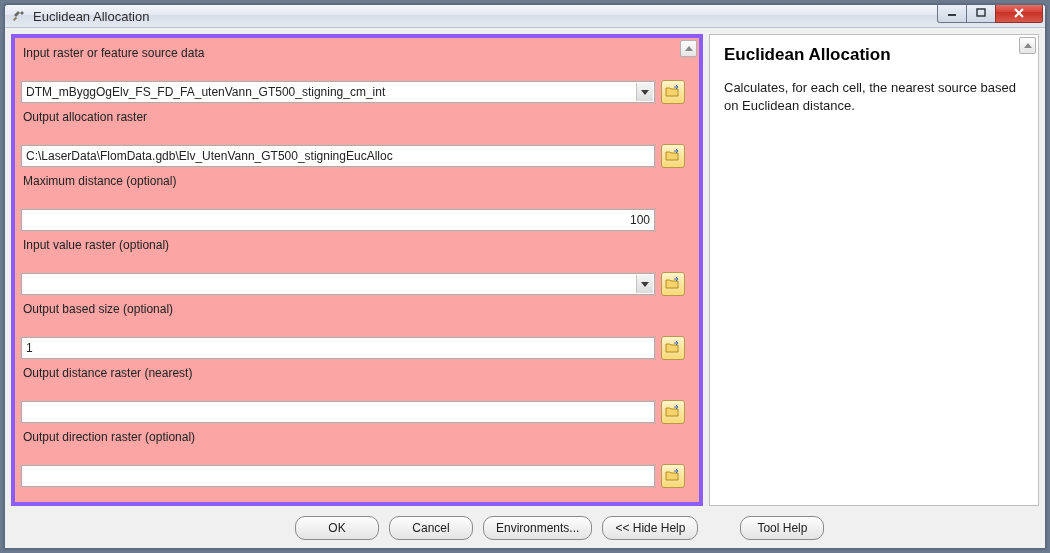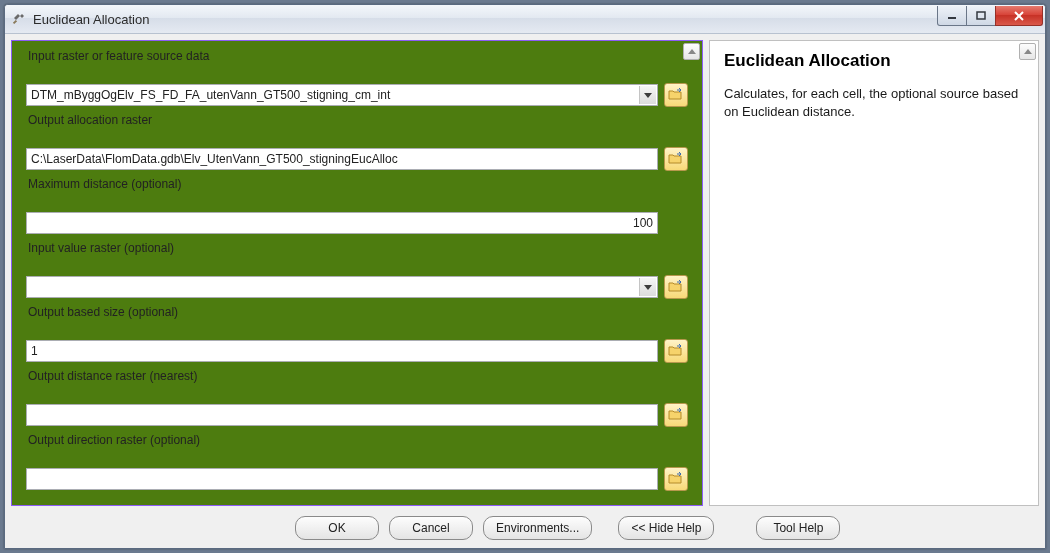--- a/index.html
+++ b/index.html
@@ -67,23 +67,23 @@
     gap: 6px;
   }
   .panes {
     flex: 1;
     display: flex;
     gap: 6px;
     min-height: 0;
   }
   .pane-left {
     flex: 1;
-    background: #4d7c0f;
-    border: 1px solid #8b5cf6;
-    padding: 8px 14px 8px 14px;
+    background: #fca5a5;
+    border: 4px solid #8b5cf6;
+    padding: 8px 14px 8px 6px;
     position: relative;
     overflow: hidden;
   }
   .pane-right {
     width: 330px;
     background: #fff;
     border: 1px solid #c0c0c0;
     padding: 10px 18px 10px 14px;
     position: relative;
   }
@@ -332,27 +332,27 @@
         </div>
       </div>
 
       <div class="pane-right">
         <div class="scroll-up-btn">
           <div style="transform: rotate(180deg);">
               <div class="tri-down" style="border-top-color:#888;"></div>
             </div>
         </div>
         <div class="help-title">Euclidean Allocation</div>
-        <div class="help-body">Calculates, for each cell, the optional source based on Euclidean distance.</div>
+        <div class="help-body">Calculates, for each cell, the nearest source based on Euclidean distance.</div>
       </div>
     </div>
 
     <div class="button-row">
       <div style="width:272px;"></div>
       <div class="btn">OK</div>
       <div class="btn">Cancel</div>
       <div class="btn" style="min-width:104px;">Environments...</div>
-      <div class="btn" style="min-width:96px;margin-left:16px;">&lt;&lt; Hide Help</div>
+      <div class="btn" style="min-width:96px;">&lt;&lt; Hide Help</div>
       <div style="width:22px;"></div>
       <div class="btn">Tool Help</div>
     </div>
   </div>
 </div>
 
 </body></html>

